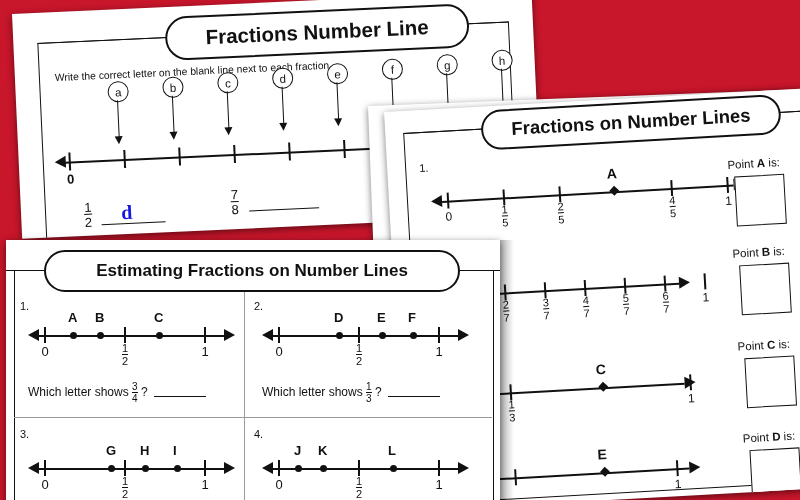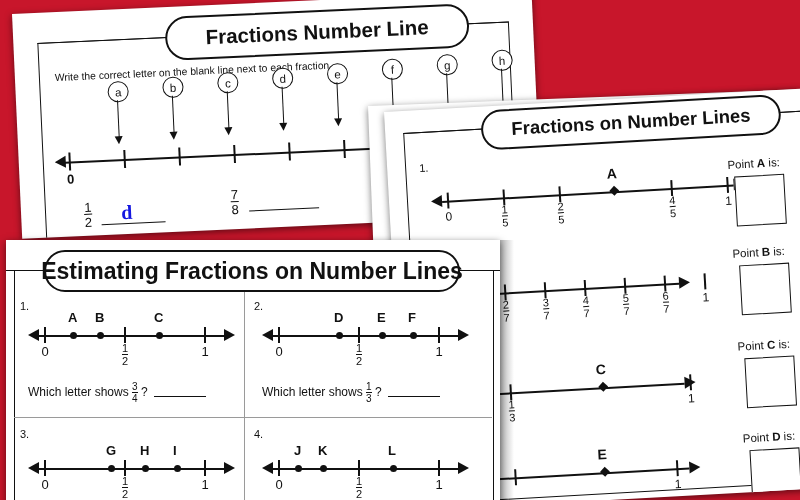--- a/index.html
+++ b/index.html
@@ -333,21 +333,21 @@
 
     </div>
   </div>
 
   <div class="sheet" style="left:6px;top:240px;width:494px;height:270px;">
 
     <div class="inner-frame" style="left:8px;top:30px;width:478px;height:250px;"></div>
 
     <div class="title-rule" style="left:0px;top:30px;width:40px;"></div>
     <div class="title-rule" style="left:448px;top:30px;width:46px;"></div>
-    <div class="title-cap" style="left:38px;top:10px;width:412px;height:38px;font-size:23px;">
+    <div class="title-cap" style="left:38px;top:10px;width:412px;height:38px;font-size:17px;">
       <span>Estimating Fractions on Number Lines</span>
     </div>
 
     <div class="divider" style="left:238px;top:48px;width:1.4px;height:232px;"></div>
     <div class="divider" style="left:8px;top:177px;width:478px;height:1.4px;"></div>
 
     <div class="qnum" style="left:14px;top:60px;font-size:11px;">1.</div>
     <div class="nl" style="left:22px;top:95px;width:210px;">
       <div class="nl-axis" style="left:11px;width:185px;"></div>
       <div class="arrow-l" style="left:0;top:-6px;"></div>

